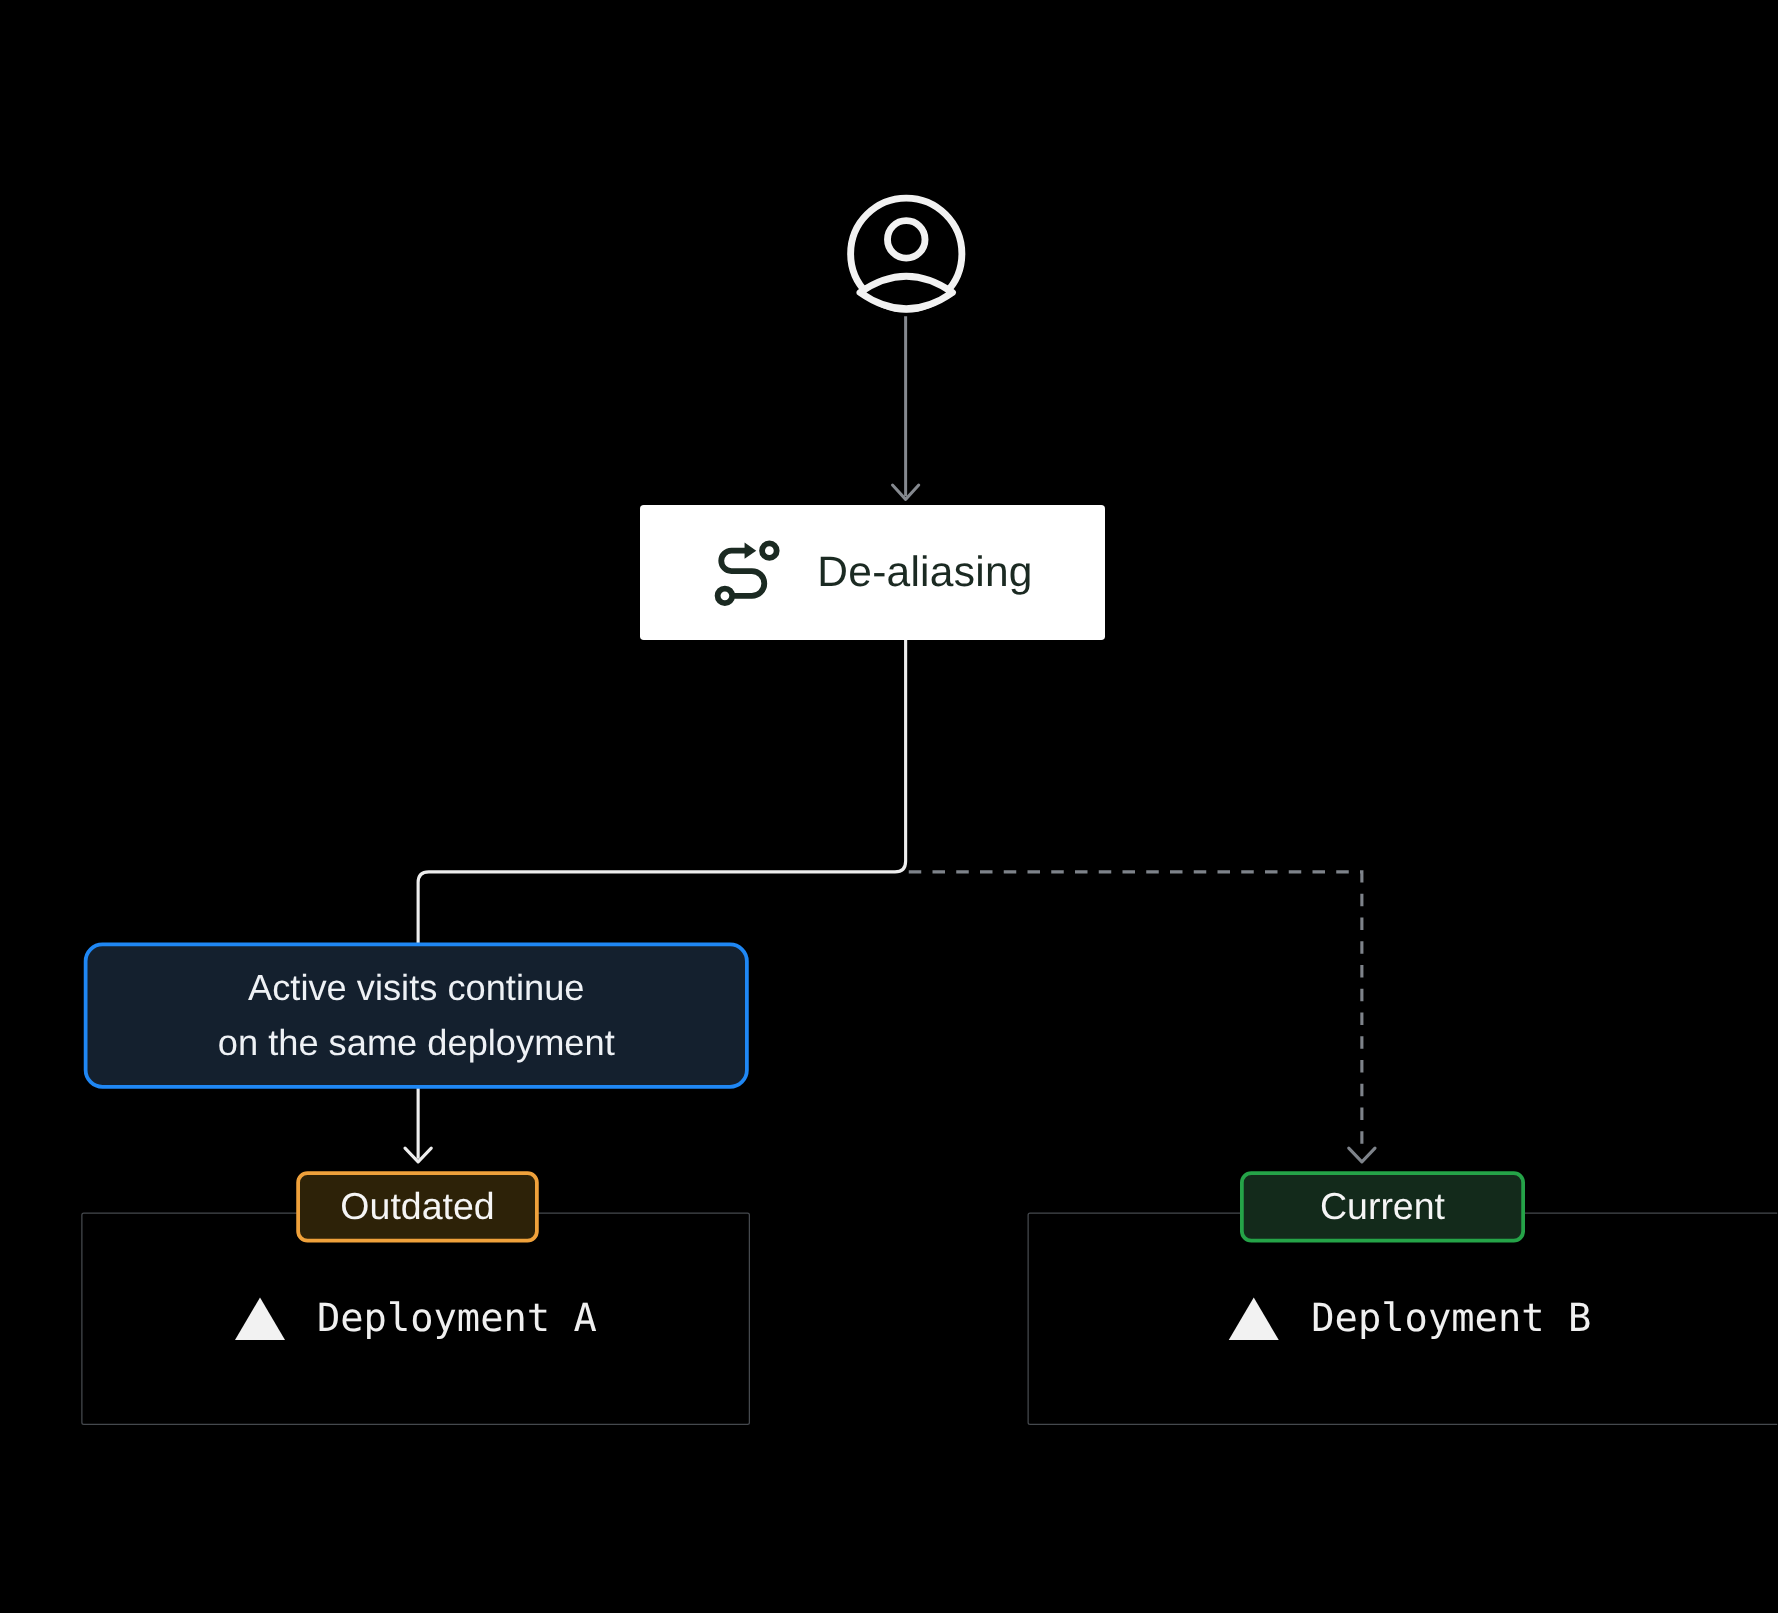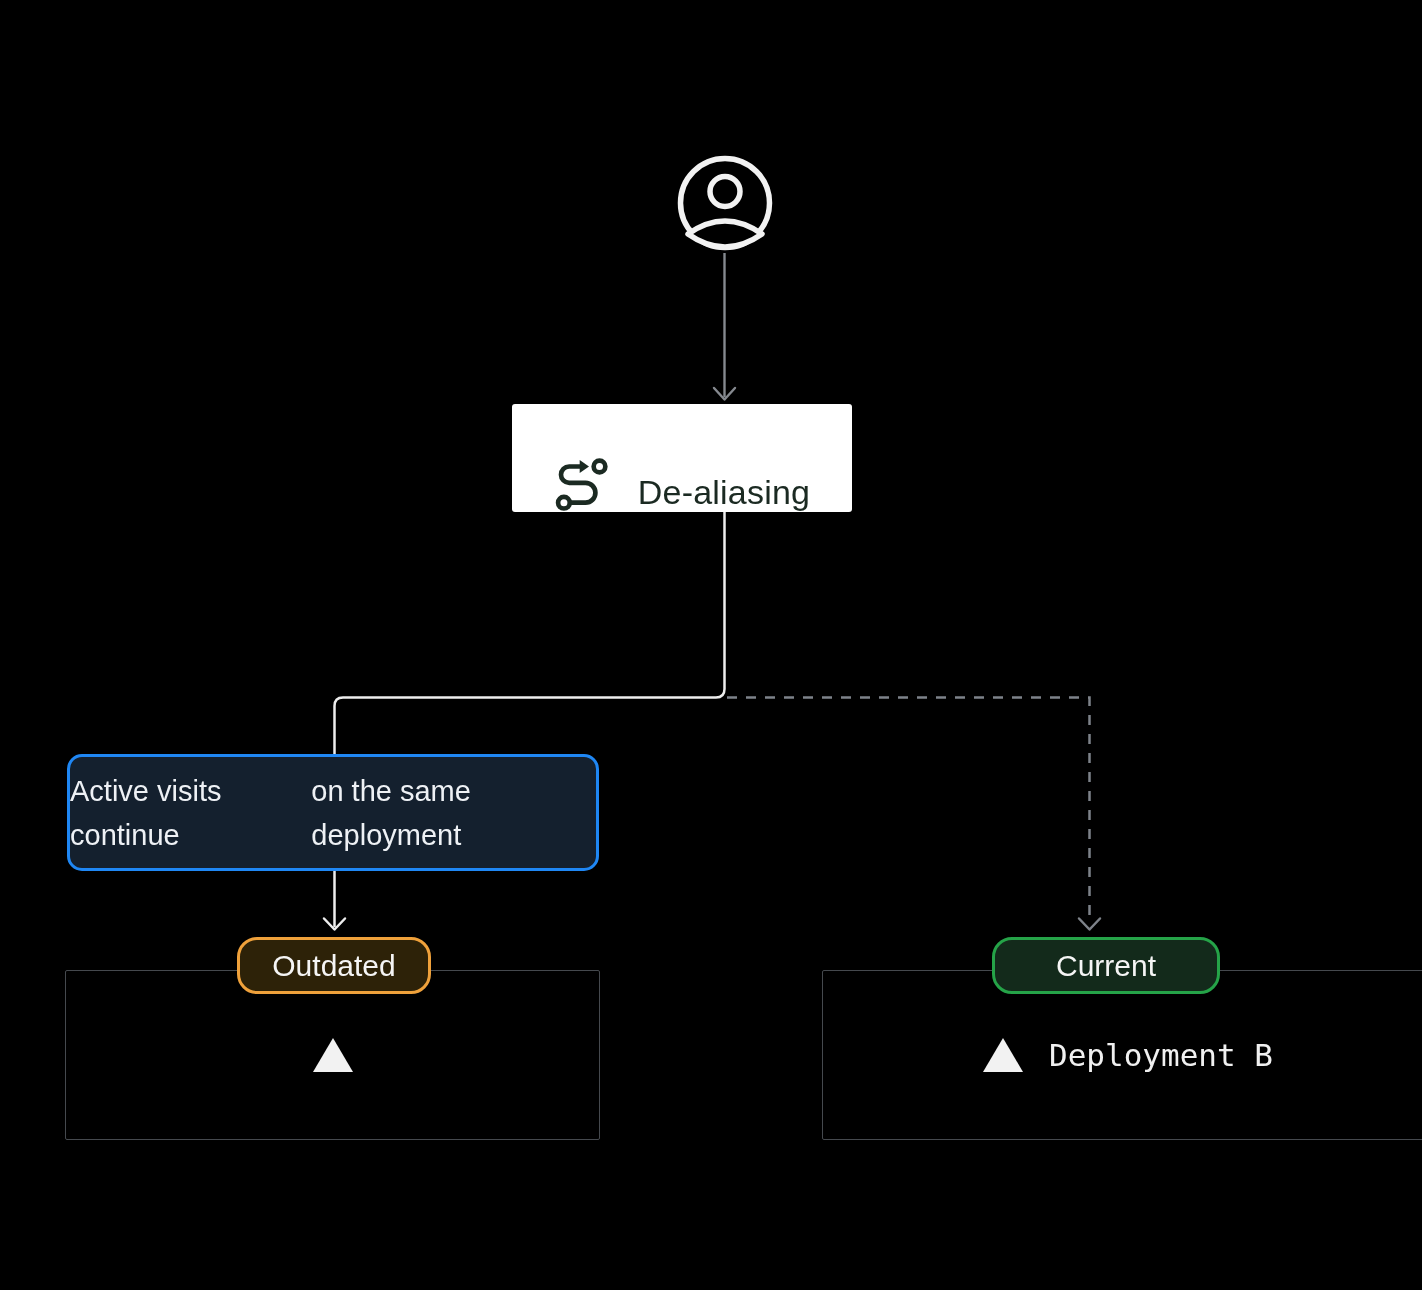--- a/index.html
+++ b/index.html
@@ -27,34 +27,34 @@
     width:1422px;height:1290px;
     background:var(--bg);
     font-family:"Liberation Sans", sans-serif;
     overflow:hidden;
   }
   .connectors{position:absolute;left:0;top:0;pointer-events:none;}
 
   .user-node{position:absolute;left:675px;top:154px;width:100px;height:102px;}
 
   .deal-box{
-    position:absolute;left:512px;top:404px;width:340px;height:108px;
+    position:absolute;left:512px;top:404px;width:372px;height:108px;
     background:var(--node-bg);border-radius:3px;
-    display:flex;align-items:flex-end;justify-content:center;gap:28px;
+    display:flex;align-items:center;justify-content:center;gap:28px;
   }
   .deal-label{font-size:34px;color:var(--node-text);letter-spacing:.2px;}
   .route-icon{display:flex;align-items:center;}
 
   .note-box{
     position:absolute;left:67px;top:754px;width:532px;height:117px;
     box-sizing:border-box;
     background:var(--note-bg);
     border:3px solid var(--note-border);
     border-radius:15px;
-    display:flex;flex-direction:row;align-items:center;justify-content:center;
+    display:flex;flex-direction:column;align-items:center;justify-content:center;
     color:var(--note-text);font-size:29px;line-height:44px;
   }
 
   .dep-box{
     position:absolute;top:970px;height:170px;box-sizing:border-box;
     border:1.5px solid var(--dep-border);border-radius:2px;
     display:flex;align-items:center;justify-content:center;gap:26px;
     background:var(--bg);
   }
   .dep-a{left:65px;width:535px;}
@@ -65,21 +65,21 @@
   }
   .tri{
     width:0;height:0;
     border-left:20px solid transparent;
     border-right:20px solid transparent;
     border-bottom:34px solid var(--icon-stroke);
   }
 
   .badge{
     position:absolute;top:937px;height:57px;box-sizing:border-box;
-    border-radius:20px;border:3px solid;
+    border-radius:9px;border:3px solid;
     display:flex;align-items:center;justify-content:center;
     font-size:30px;color:var(--badge-text);
     z-index:3;
   }
   .badge-outdated{left:237px;width:194px;background:var(--outdated-bg);border-color:var(--outdated-border);}
   .badge-current{left:992px;width:228px;background:var(--current-bg);border-color:var(--current-border);}
 </style>
 </head>
 <body>
 
@@ -117,20 +117,21 @@
     <span class="deal-label">De-aliasing</span>
   </div>
 
   <div class="note-box">
     <div>Active visits continue</div>
     <div>on the same deployment</div>
   </div>
 
   <div class="dep-box dep-a">
     <span class="tri"></span>
+    <span class="dep-label">Deployment A</span>
   </div>
 
   <div class="dep-box dep-b">
     <span class="tri"></span>
     <span class="dep-label">Deployment B</span>
   </div>
 
   <div class="badge badge-outdated">Outdated</div>
   <div class="badge badge-current">Current</div>
 

